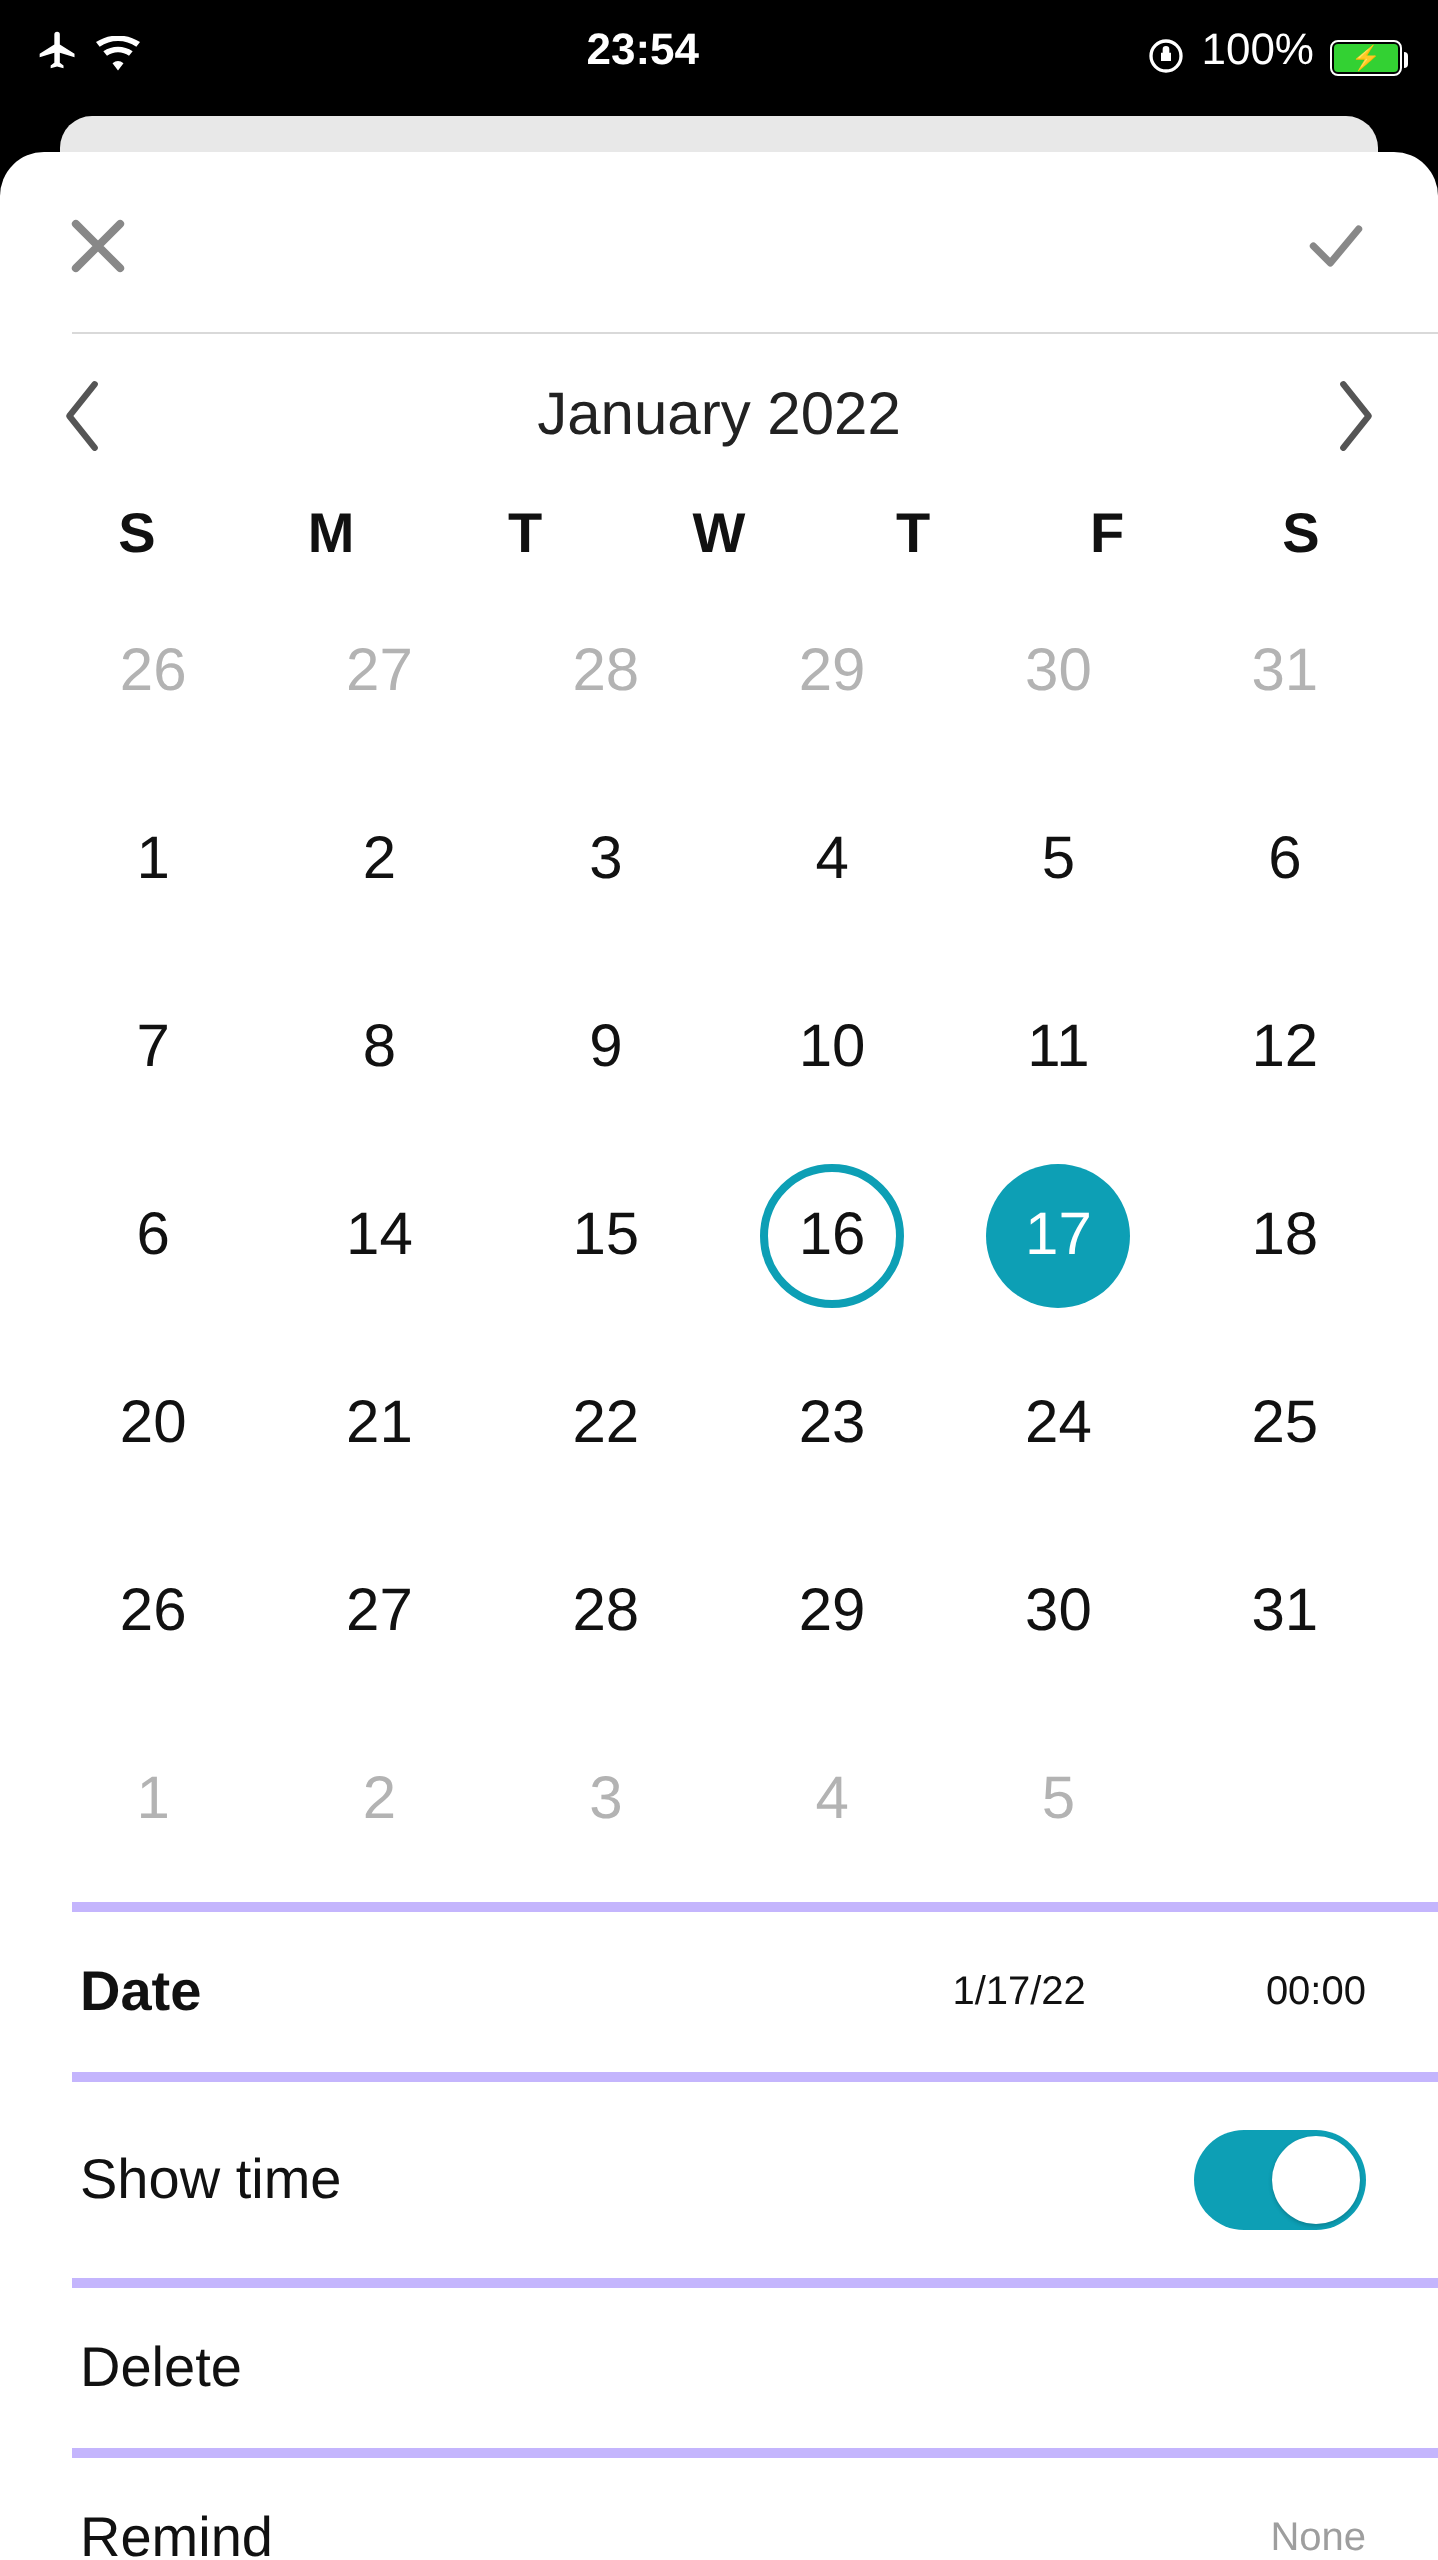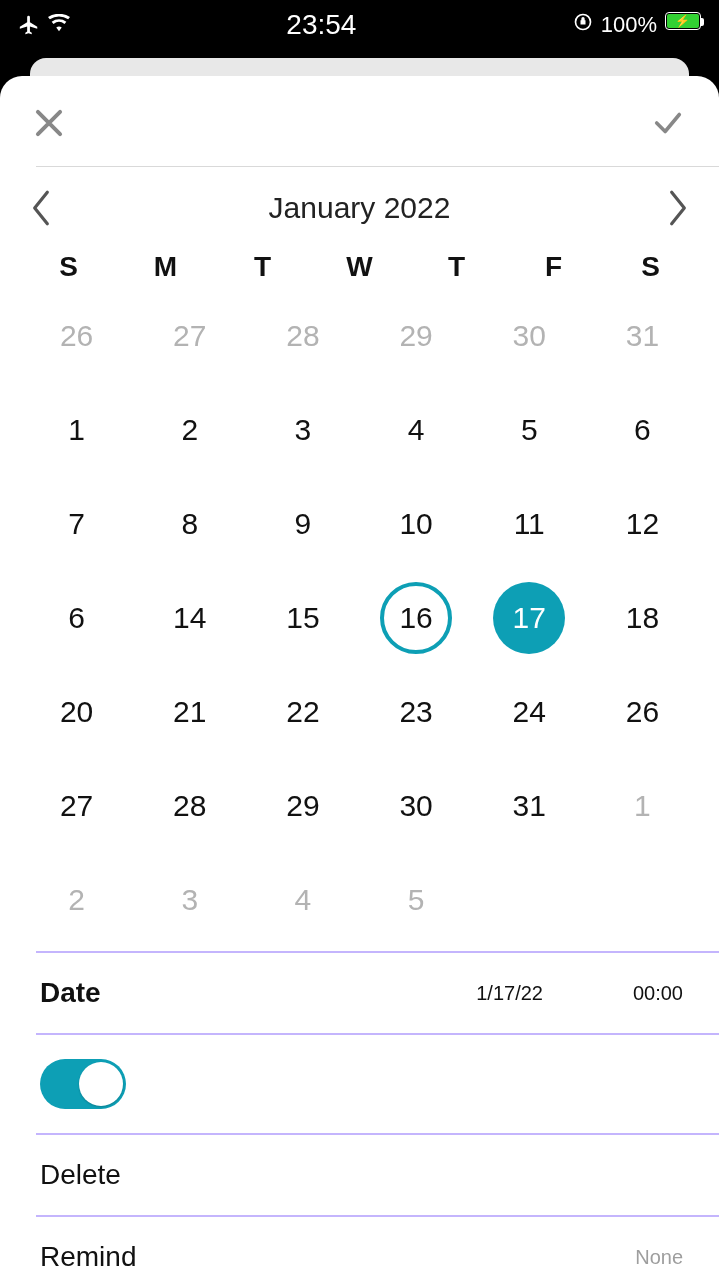--- a/index.html
+++ b/index.html
@@ -13,23 +13,23 @@
   
   .statusbar {
     height: 50px;
     display: flex;
     align-items: center;
     justify-content: space-between;
     padding: 0 18px;
     color: #fff;
   }
   .statusbar .left, .statusbar .right {
-    display: flex; align-items: flex-start; gap: 8px;
-  }
-  .statusbar .time { font-size: 28px; font-weight: 400; }
+    display: flex; align-items: flex-end; gap: 8px;
+  }
+  .statusbar .time { font-size: 22px; font-weight: 700; }
   .statusbar .batt-pct { font-size: 22px; font-weight: 500; }
   .battery {
     width: 36px; height: 18px; border: 1.5px solid #fff; border-radius: 4px;
     position: relative; display: flex; align-items: center; justify-content: center;
   }
   .battery::after {
     content: ""; position: absolute; right: -4px; top: 5px; width: 2.5px; height: 8px;
     background: #fff; border-radius: 0 2px 2px 0;
   }
   .battery-fill {
@@ -99,21 +99,21 @@
     position: absolute;
     width: 72px; height: 72px;
     background: #0d9fb5;
     border-radius: 50%;
   }
   .cell.selected .num { color: #fff; }
 
   .options { margin: 0 0 0 36px; }
   .opt-row {
     display: flex; align-items: center; justify-content: space-between;
-    border-top: 2px solid #c4b5fd;
+    border-top: 5px solid #c4b5fd;
     padding: 24px 36px 24px 4px;
     font-size: 28px;
   }
   .opt-row:last-child { border-bottom: 1px solid #d9d9d9; }
   .opt-label { color: #111; }
   .opt-label.bold { font-weight: 700; }
   .opt-value { color: #111; font-size: 20px; }
   .opt-value.muted { color: #9e9e9e; }
   .date-values { display: flex; gap: 90px; }
 
@@ -282,20 +282,23 @@
       <div class="cell">
         <span class="num">22</span>
       </div>
       <div class="cell">
         <span class="num">23</span>
       </div>
       <div class="cell">
         <span class="num">24</span>
       </div>
       <div class="cell">
+        <span class="num">25</span>
+      </div>
+      <div class="cell">
         <span class="num">26</span>
       </div>
       <div class="cell">
         <span class="num">27</span>
       </div>
       <div class="cell">
         <span class="num">28</span>
       </div>
       <div class="cell">
         <span class="num">29</span>
@@ -325,20 +328,21 @@
 
   <div class="options">
     <div class="opt-row">
       <span class="opt-label bold">Date</span>
       <span class="date-values">
         <span class="opt-value">1/17/22</span>
         <span class="opt-value">00:00</span>
       </span>
     </div>
     <div class="opt-row">
+      <span class="opt-label">Show time</span>
       <span class="toggle">
           <span class="knob"></span>
         </span>
     </div>
     <div class="opt-row">
       <span class="opt-label">Delete</span>
       <span></span>
     </div>
     <div class="opt-row">
       <span class="opt-label">Remind</span>

